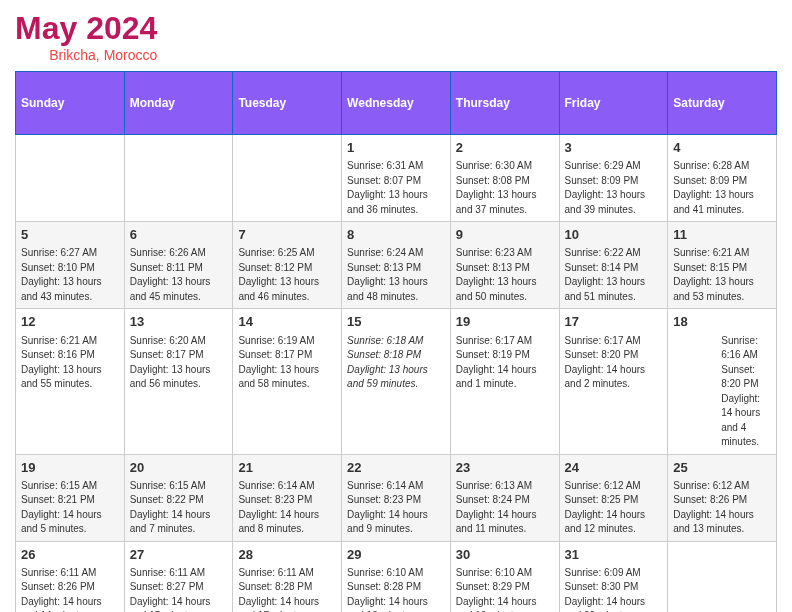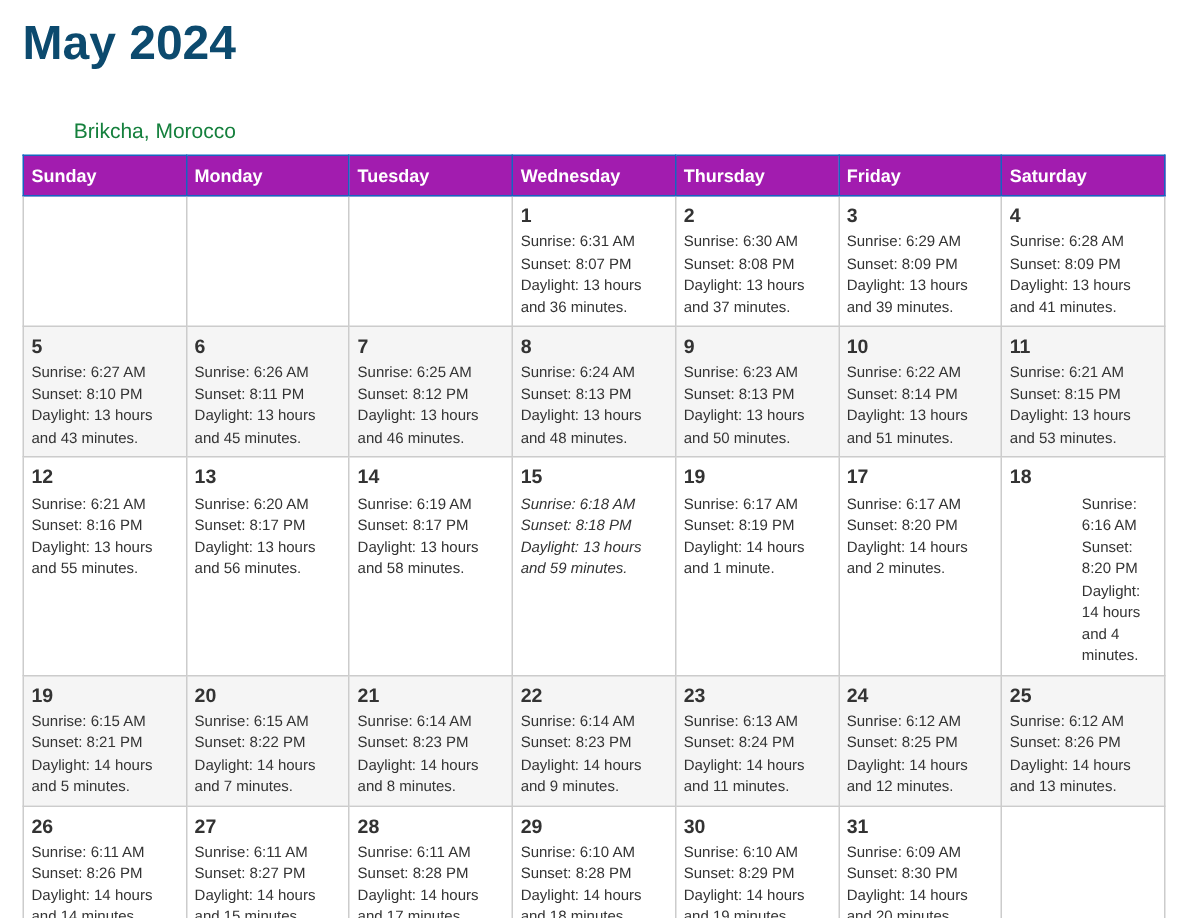--- a/index.html
+++ b/index.html
@@ -34,37 +34,36 @@
       width: 24px;
       height: 20px;
       margin-left: 2px;
     }
     .title-block {
       text-align: right;
     }
     .month-year {
       font-size: 32px;
       font-weight: bold;
-      color: #0c4a6e;
+      color: #be185d;
     }
     .location {
       font-size: 14px;
-      color: #15803d;
-      margin-top: 32px;
+      color: #ef4444;
     }
     .calendar {
       width: 100%;
       border-collapse: collapse;
       font-size: 11px;
     }
     .calendar th {
-      background-color: #a21caf;
+      background-color: #8b5cf6;
       color: #fff;
       text-align: left;
-      padding: 6px 5px;
+      padding: 24px 5px;
       font-size: 12px;
       font-weight: bold;
       border: 1px solid #1565C0;
     }
     .calendar td {
       border: 1px solid #ccc;
       vertical-align: top;
       padding: 4px 5px;
       width: calc(100% / 7);
       min-height: 80px;

